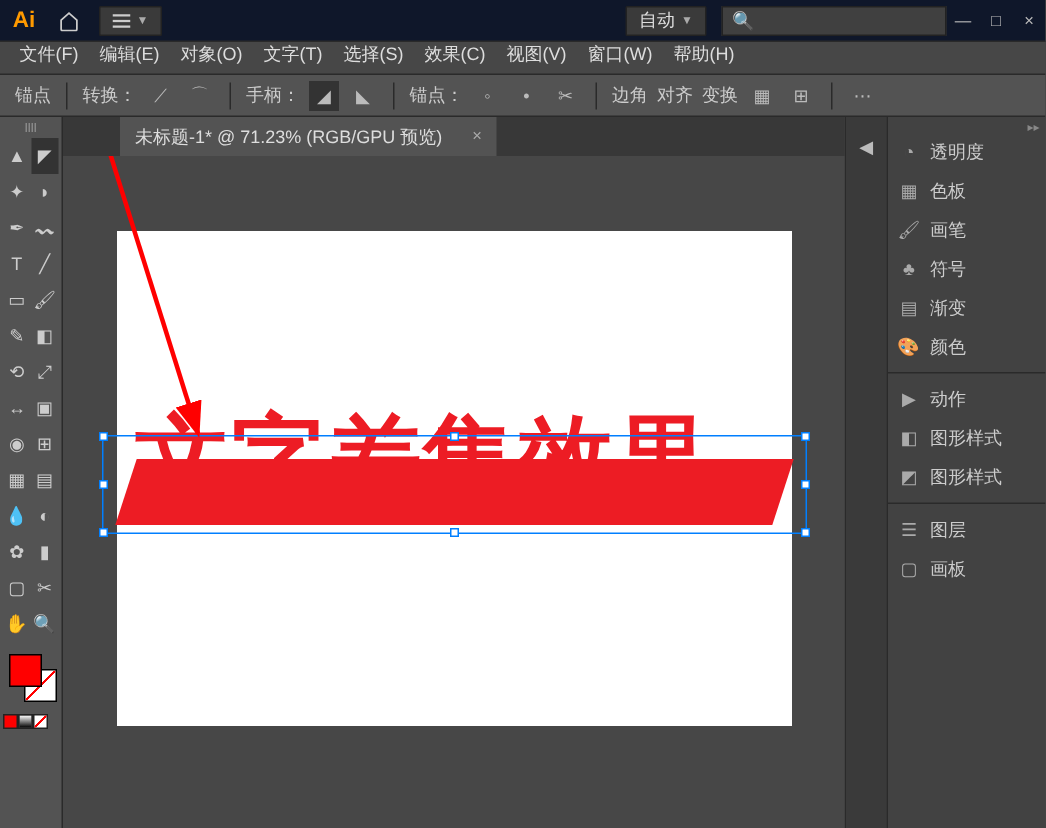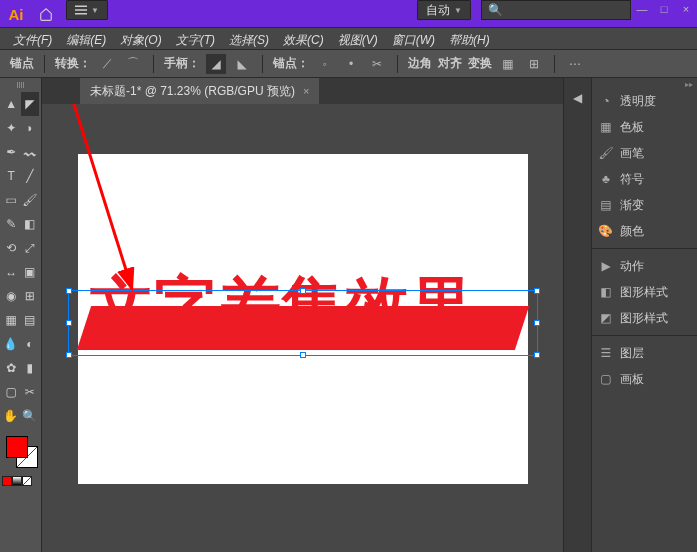--- a/index.html
+++ b/index.html
@@ -1,45 +1,45 @@
 <!DOCTYPE html>
 <html><head>
 <meta charset="utf-8">
 <style>
 * { margin:0; padding:0; box-sizing:border-box; font-family:"Microsoft YaHei",sans-serif; -webkit-font-smoothing:antialiased; }
 body { width:697px; height:552px; background:#474747; color:#ddd; font-size:12px; overflow:hidden; position:relative; }
-.titlebar { height:28px; background:#6d28d9; display:flex; align-items:flex-start; border-bottom:1px solid #2a2a2a; }
+.titlebar { height:28px; background:#0f172a; display:flex; align-items:center; border-bottom:1px solid #2a2a2a; }
 .logo { width:32px; height:28px; display:flex; align-items:center; justify-content:center; color:#ff9a00; font-weight:bold; font-size:15px; }
 .ticon { width:28px; height:28px; display:flex; align-items:center; justify-content:center; color:#ccc; cursor:pointer; }
 .drop-chip { display:flex; align-items:center; gap:4px; background:#3a3a3a; border:1px solid #222; padding:2px 8px; height:20px; border-radius:1px; margin:0 6px; cursor:pointer; }
 .drop-chip .arr { font-size:8px; color:#aaa; }
 .search { display:flex; align-items:center; background:#404040; border:1px solid #222; height:20px; padding:0 6px; width:150px; margin-left:4px; color:#888; }
 .win-btns { margin-left:auto; display:flex; }
 .win-btn { width:22px; height:18px; display:flex; align-items:center; justify-content:center; color:#bbb; cursor:pointer; font-size:11px; }
-.menubar { height:22px; background:#474747; display:flex; align-items:flex-end; padding:0 6px; border-bottom:1px solid #2a2a2a;font-style:italic; }
+.menubar { height:22px; background:#474747; display:flex; align-items:flex-start; padding:0 6px; border-bottom:1px solid #2a2a2a; }
 .mitem { padding:0 7px; cursor:pointer; color:#ddd; font-size:12px; }
 .ctrlbar { height:28px; background:#535353; display:flex; align-items:center; padding:0 10px; border-bottom:1px solid #2a2a2a; gap:6px; }
 .ctrl-sep { width:1px; height:18px; background:#2a2a2a; margin:0 4px; }
-.ctrl-label { color:#ccc;font-weight:bold; }
+.ctrl-label { color:#ccc; }
 .ctrl-ico { width:20px; height:20px; display:flex; align-items:center; justify-content:center; color:#bbb; cursor:pointer; }
 .main { position:absolute; top:78px; left:0; right:0; bottom:0; display:flex; }
 .toolbox { width:42px; background:#535353; border-right:1px solid #2a2a2a; padding:4px 2px; }
 .toolbox .grip { height:8px; display:flex; justify-content:center; gap:1px; margin-bottom:2px; }
 .toolbox .grip span { width:1px; height:6px; background:#888; }
 .trow { display:flex; height:24px; }
 .tool { width:19px; height:24px; display:flex; align-items:center; justify-content:center; color:#ccc; cursor:pointer; position:relative; }
 .swatches { margin-top:8px; height:38px; position:relative; }
 .sw-fg { position:absolute; top:0; left:4px; width:22px; height:22px; background:#ff0000; border:1px solid #000; z-index:2; }
 .sw-bg { position:absolute; top:10px; left:14px; width:22px; height:22px; background:#fff; border:1px solid #000; z-index:1; overflow:hidden; }
 .sw-bg::after { content:""; position:absolute; inset:0; background:linear-gradient(to top left, transparent 48%, red 48%, red 52%, transparent 52%); }
 .mini-row { display:flex; height:14px; margin-top:2px; gap:0; }
 .mini { width:10px; height:10px; border:1px solid #222; cursor:pointer; }
 .docarea { flex:1; background:#474747; display:flex; flex-direction:column; position:relative; }
 .doctabs { height:26px; background:#383838; display:flex; align-items:center; padding:0 0 0 38px; }
-.doctab { background:#535353; height:26px; display:flex; align-items:center; padding:0 10px; gap:8px; color:#ddd; }
+.doctab { background:#535353; height:26px; display:flex; align-items:center; padding:0 10px; gap:20px; color:#ddd; }
 .doctab .x { color:#aaa; cursor:pointer; font-size:11px; }
 .canvas-wrap { flex:1; background:#474747; display:flex; align-items:flex-start; justify-content:center; padding:50px 20px 20px; position:relative; overflow:hidden; }
 .canvas { width:450px; height:330px; background:#fff; position:relative; }
 .red-shape { position:absolute; top:152px; left:6px; width:438px; height:44px; background:#ed1c24; transform:skewX(-18deg); }
 .red-text { position:absolute; top:120px; left:12px; width:430px; text-align:left; font-size:64px; font-weight:800; color:#ed1c24; letter-spacing:0px; line-height:1; white-space:nowrap; }
 .sel-box { position:absolute; top:136px; left:-10px; width:470px; height:66px; border:1px solid #007fff; }
 .sel-h { position:absolute; width:6px; height:6px; background:#fff; border:1px solid #007fff; }
 .sel-h.tl{top:-3px;left:-3px}.sel-h.tc{top:-3px;left:calc(50% - 3px)}.sel-h.tr{top:-3px;right:-3px}
 .sel-h.ml{top:calc(50% - 3px);left:-3px}.sel-h.mr{top:calc(50% - 3px);right:-3px}
 .sel-h.bl{bottom:-3px;left:-3px}.sel-h.bc{bottom:-3px;left:calc(50% - 3px)}.sel-h.br{bottom:-3px;right:-3px}

